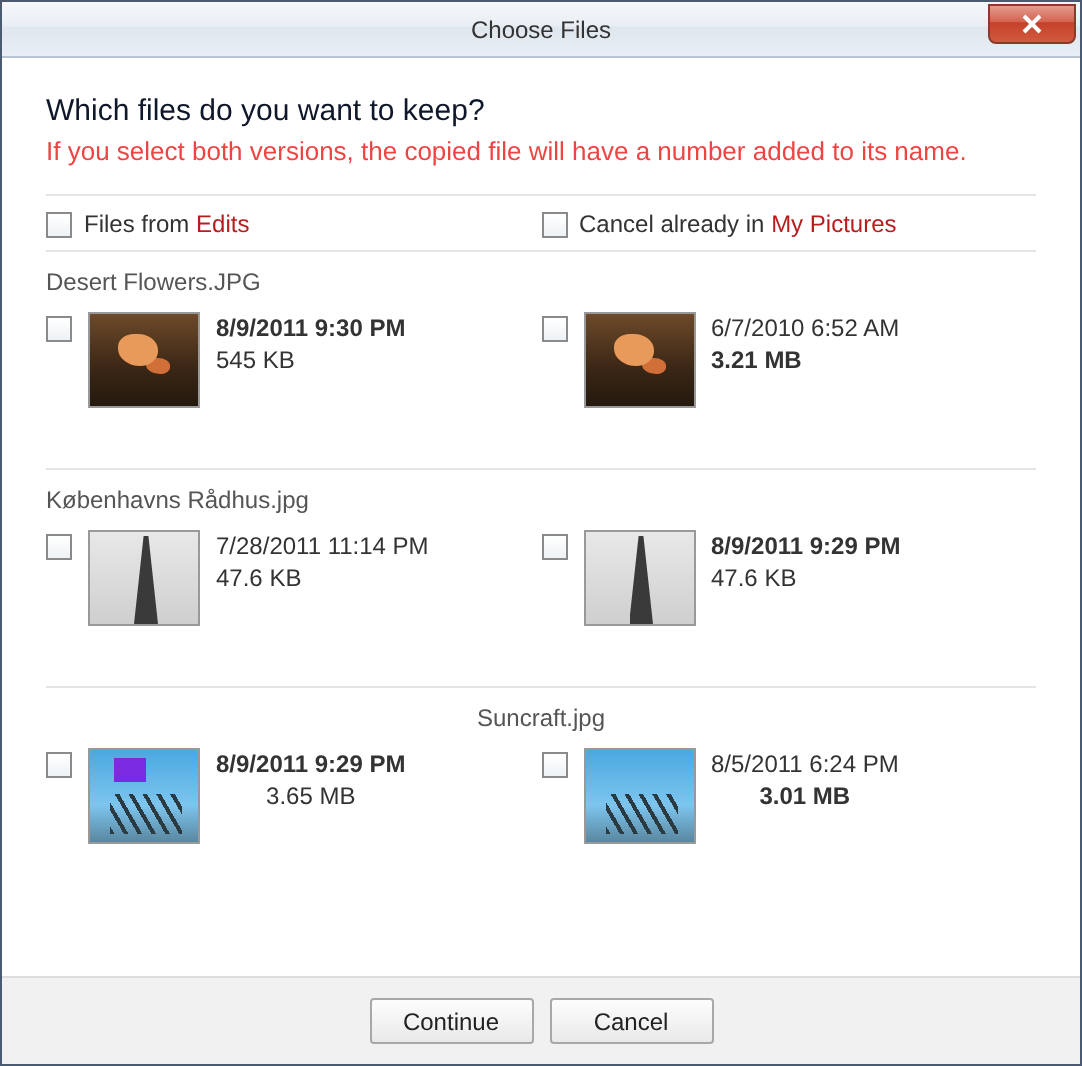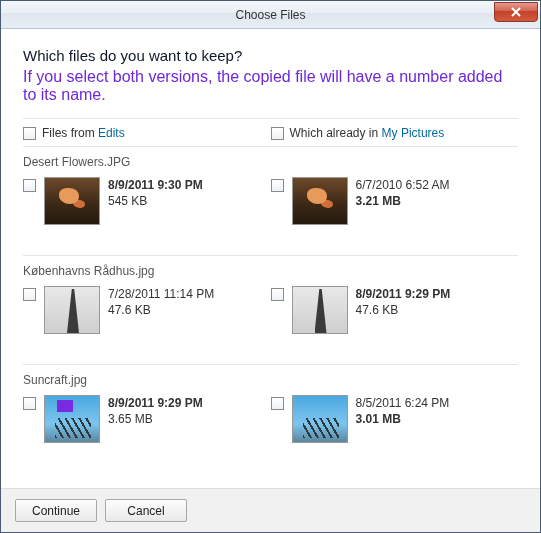--- a/index.html
+++ b/index.html
@@ -54,43 +54,43 @@
     padding: 18px 22px 10px 22px;
     overflow: hidden;
   }
   .heading {
     color: #0f172a;
     font-size: 15px;
     font-weight: normal;
     margin-bottom: 4px;
   }
   .subtext {
-    color: #6d28d9;
-    font-size: 16px;
+    color: #ef4444;
+    font-size: 13px;
     margin-bottom: 14px;
   }
   .columns-header {
     display: flex;
     border-top: 1px solid #e5e5e5;
     border-bottom: 1px solid #e5e5e5;
     padding: 6px 0 6px 0;
   }
   .col-head {
     flex: 1;
     display: flex;
     align-items: center;
     gap: 6px;
     color: #333;
   }
-  .col-head .link { color: #0369a1; }
+  .col-head .link { color: #b91c1c; }
   .group {
     border-bottom: 1px solid #e5e5e5;
     padding: 6px 0 28px 0;
   }
-  .group:last-of-type { border-bottom: none; }
+  .group:last-of-type { border-bottom: none; text-align: center; }
   .group-title {
     color: #555;
     font-size: 12px;
     margin: 2px 0 6px 0;
   }
   .pair {
     display: flex;
   }
   .file-opt {
     flex: 1;
@@ -116,21 +116,21 @@
     position: relative;
     overflow: hidden;
   }
   .meta { font-size: 12px; color: #333; line-height: 1.35; }
   .meta .bold { font-weight: bold; }
   .footer {
     border-top: 1px solid #ddd;
     background: #f1f1f1;
     padding: 10px 14px;
     display: flex;
-    justify-content: flex-start;
+    justify-content: center;
     gap: 8px;
   }
   .btn {
     min-width: 82px;
     height: 23px;
     border: 1px solid #a8a8a8;
     background: linear-gradient(to bottom, #fdfdfd, #e9e9e9);
     font-size: 12px;
     color: #222;
     border-radius: 2px;
@@ -165,21 +165,21 @@
     <div class="columns-header">
       <div class="col-head">
         <span class="cb"></span>
         <span>
           <span>Files from </span><span class="link">Edits</span>
         </span>
       </div>
       <div class="col-head">
         <span class="cb"></span>
         <span>
-          <span>Which already in </span><span class="link">My Pictures</span>
+          <span>Cancel already in </span><span class="link">My Pictures</span>
         </span>
       </div>
     </div>
 
     <div id="groups">
         <div class="group">
           <div class="group-title">Desert Flowers.JPG</div>
           <div class="pair">
             <div class="file-opt">
               <span class="cb"></span>

